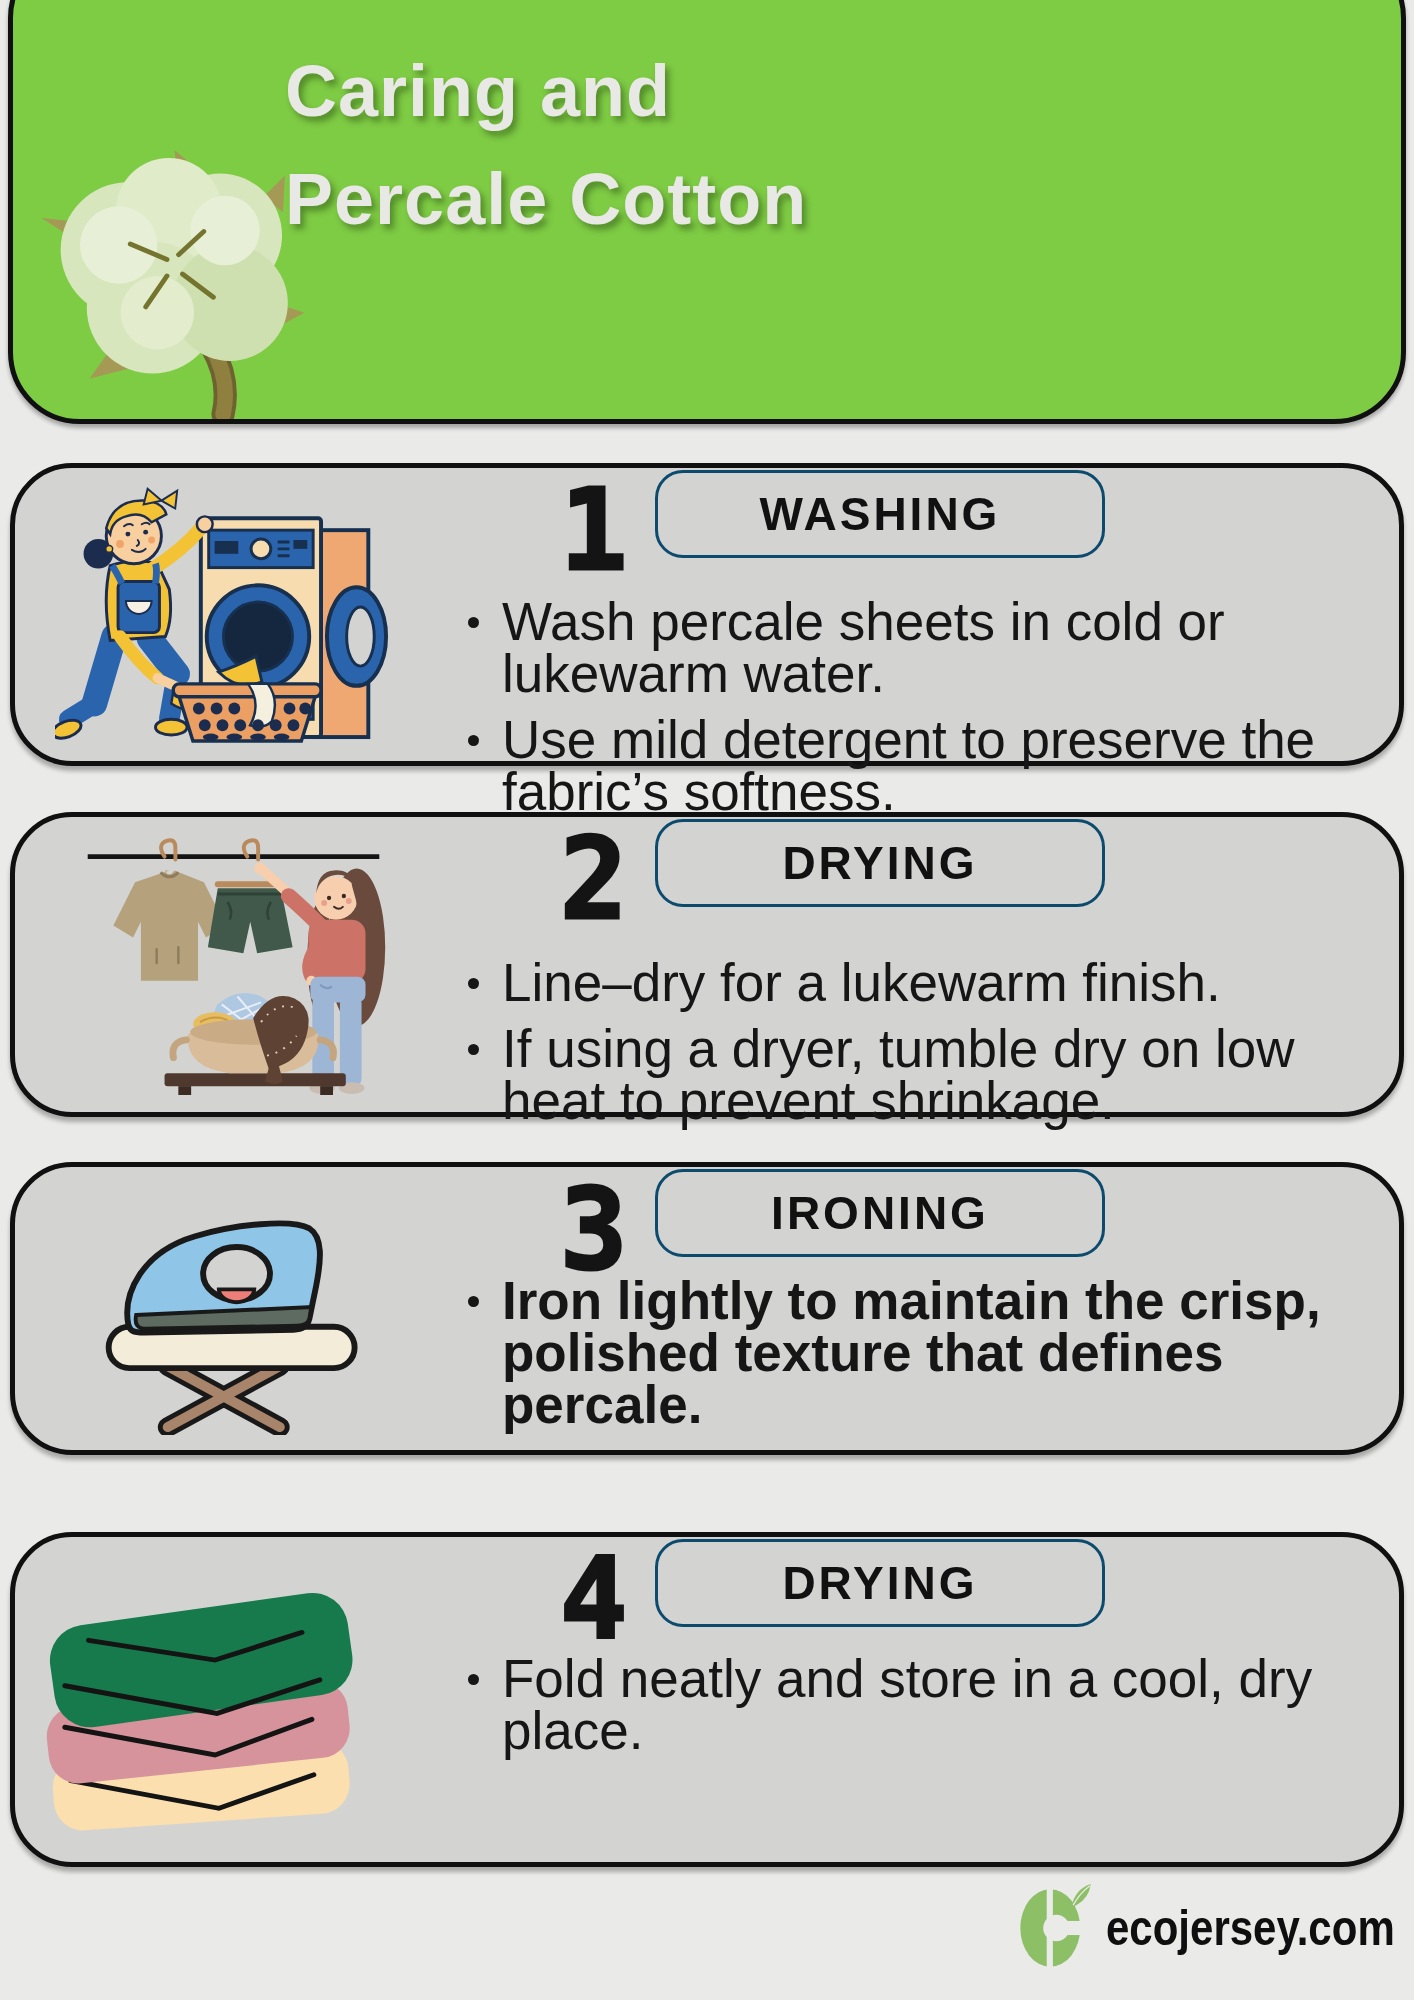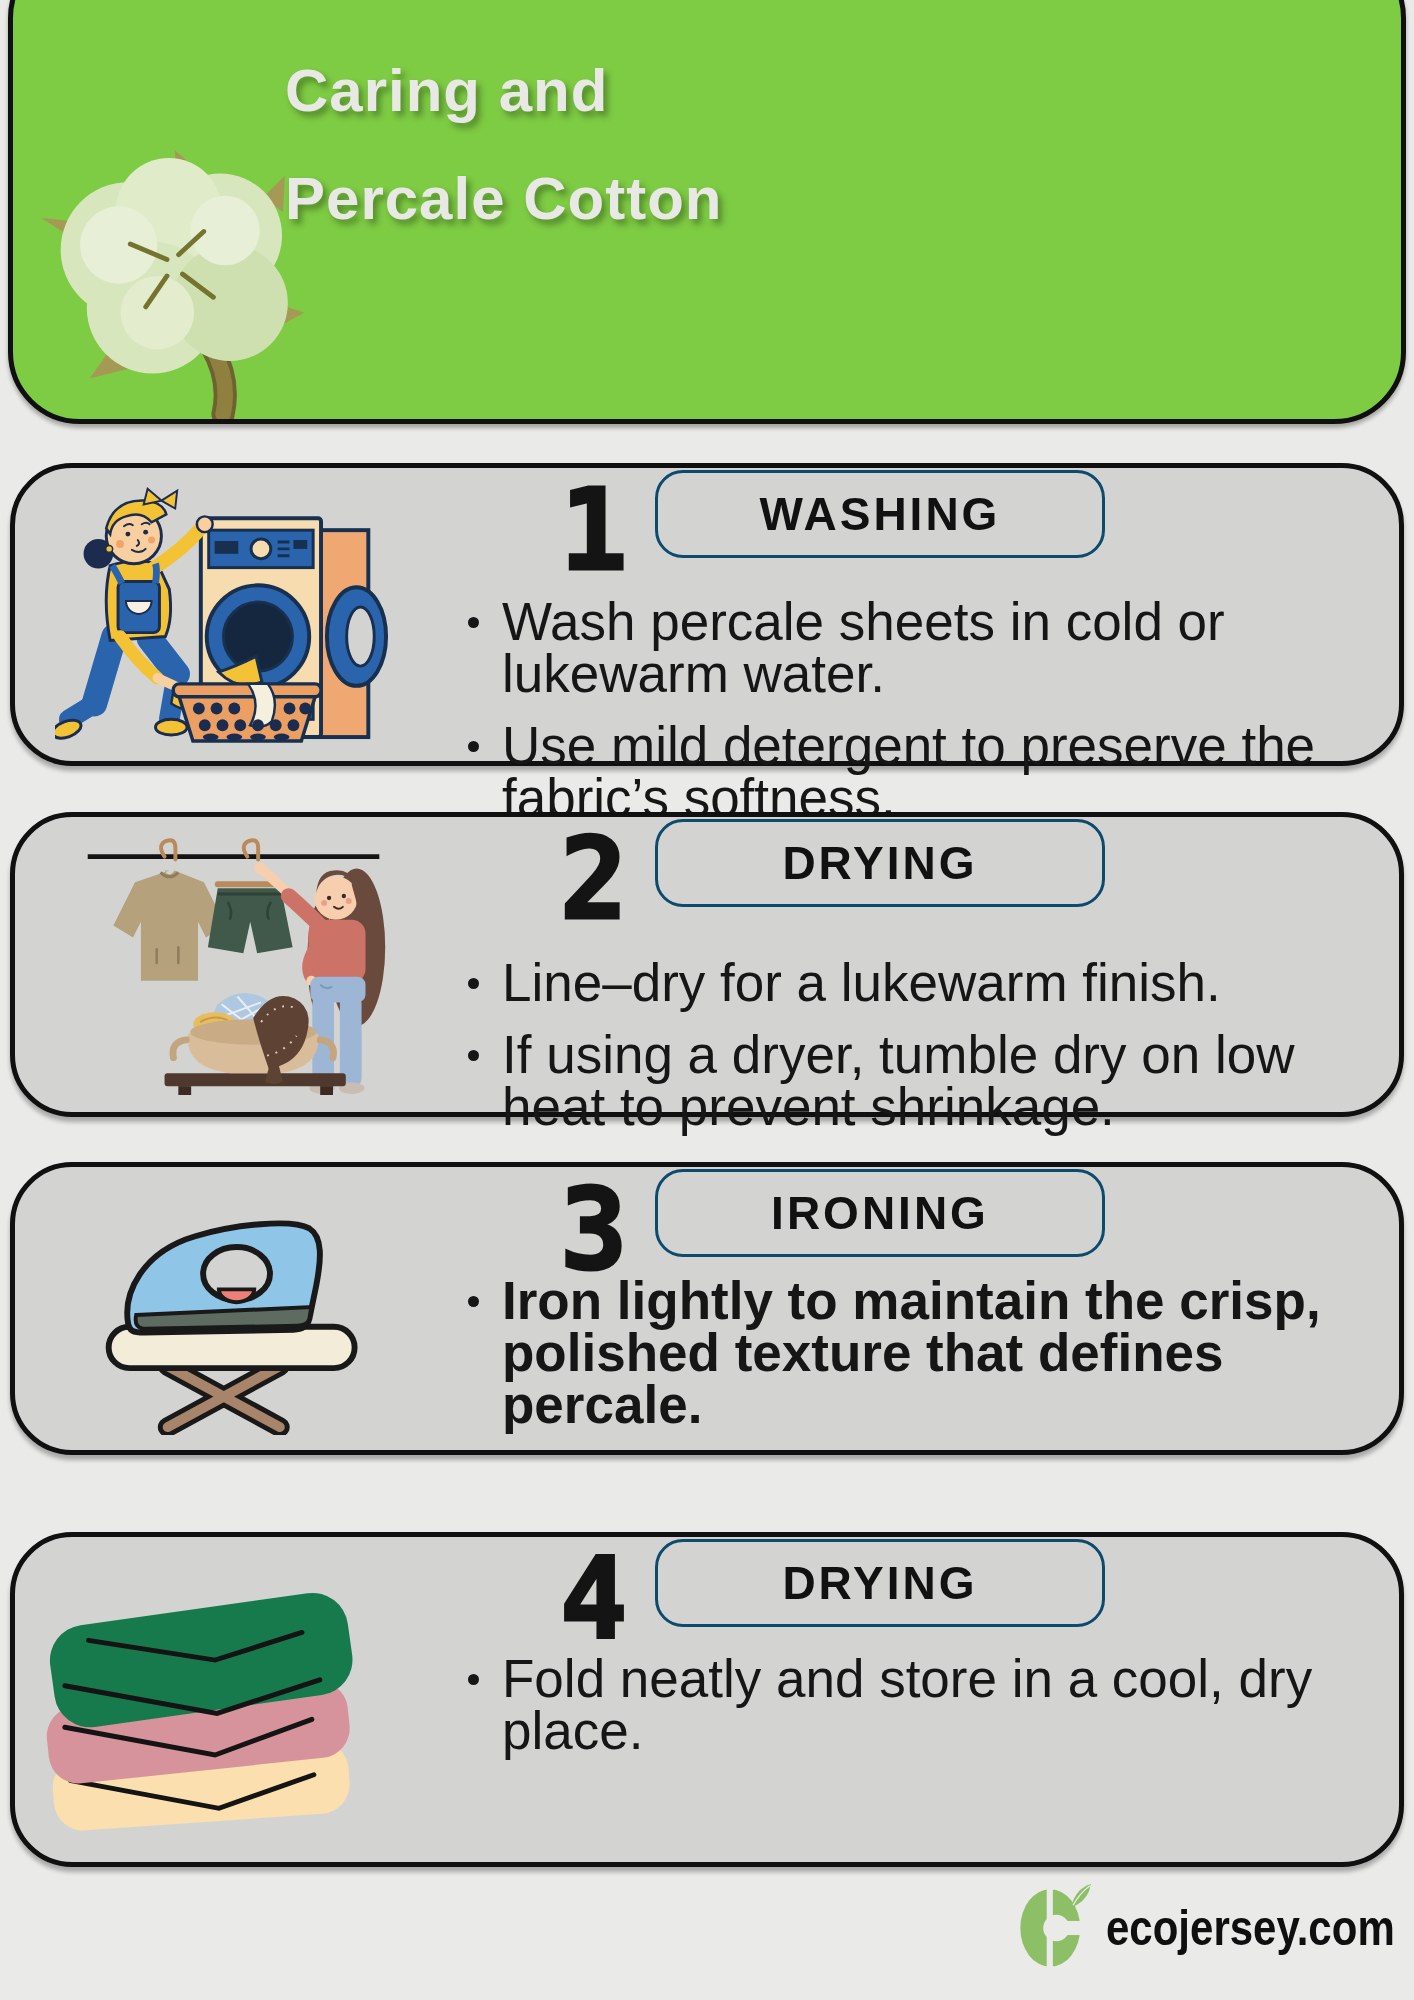--- a/index.html
+++ b/index.html
@@ -2,21 +2,21 @@
 <html><head>
 <meta charset="utf-8">
 <style>
   html,body{margin:0;padding:0;background:#c9c9c7;}
   .page{position:relative;width:1414px;height:2000px;background:#eaeae8;overflow:hidden;
         font-family:"Liberation Sans",sans-serif;margin:0 auto;}
 
   
   .header{position:absolute;left:8px;right:8px;top:-54px;height:468px;background:#7ecb44;
           border:5px solid #101010;border-radius:72px;box-shadow:0 4px 4px rgba(0,0,0,.3);}
-  .header-title{position:absolute;left:272px;top:86px;font-weight:bold;font-size:60px;
+  .header-title{position:absolute;left:272px;top:86px;font-weight:bold;font-size:72px;
                 line-height:108px;color:#e8e8e4;letter-spacing:1px;
                 text-shadow:4px 5px 6px rgba(30,60,10,.45);}
   .cotton{position:absolute;left:4px;top:178px;width:300px;height:290px;}
 
   
   .card{position:absolute;left:10px;right:10px;background:#d3d4d2;border:5px solid #101010;
         border-radius:62px;box-shadow:0 5px 4px rgba(0,0,0,.28);}
   .c1{top:463px;height:293px;}
   .c2{top:812px;height:295px;}
   .c3{top:1162px;height:283px;}
@@ -28,21 +28,21 @@
   .badge{position:absolute;left:640px;top:2px;width:444px;height:82px;border:3px solid #0c4a6e;
          border-radius:28px;display:flex;align-items:center;justify-content:center;}
   .badge span{font-size:46px;font-weight:bold;letter-spacing:3px;color:#111;}
 
   .bullets{position:absolute;left:445px;margin:0;padding:0;list-style:none;max-width:945px;}
   .c1 .bullets{top:128px;}
   .c2 .bullets{top:140px;}
   .c3 .bullets{top:108px;font-weight:bold;}
   .c4 .bullets{top:116px;}
   .bullets li{position:relative;padding-left:42px;font-size:53px;line-height:52px;color:#161616;}
-  .bullets li + li{margin-top:20px;}
+  .bullets li + li{margin-top:14px;}
   .bullets li::before{content:"";position:absolute;left:8px;top:21px;width:11px;height:11px;
                       border-radius:50%;background:#161616;}
 
   .illus{position:absolute;}
   .c1 .illus{left:40px;top:2px;}
   .c2 .illus{left:58px;top:14px;}
   .c3 .illus{left:72px;top:22px;}
   .c4 .illus{left:10px;top:46px;}
 
   

